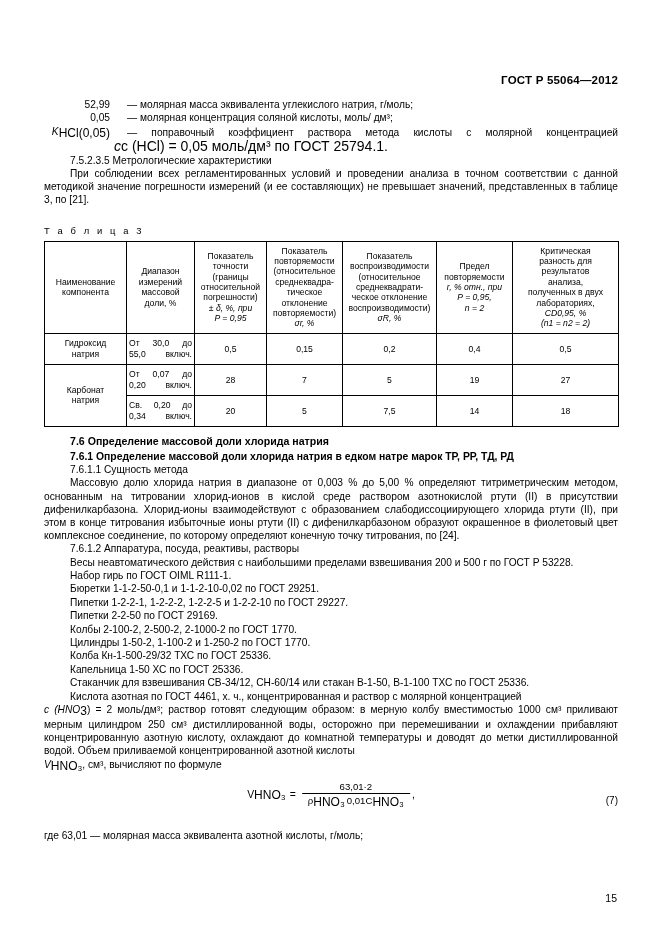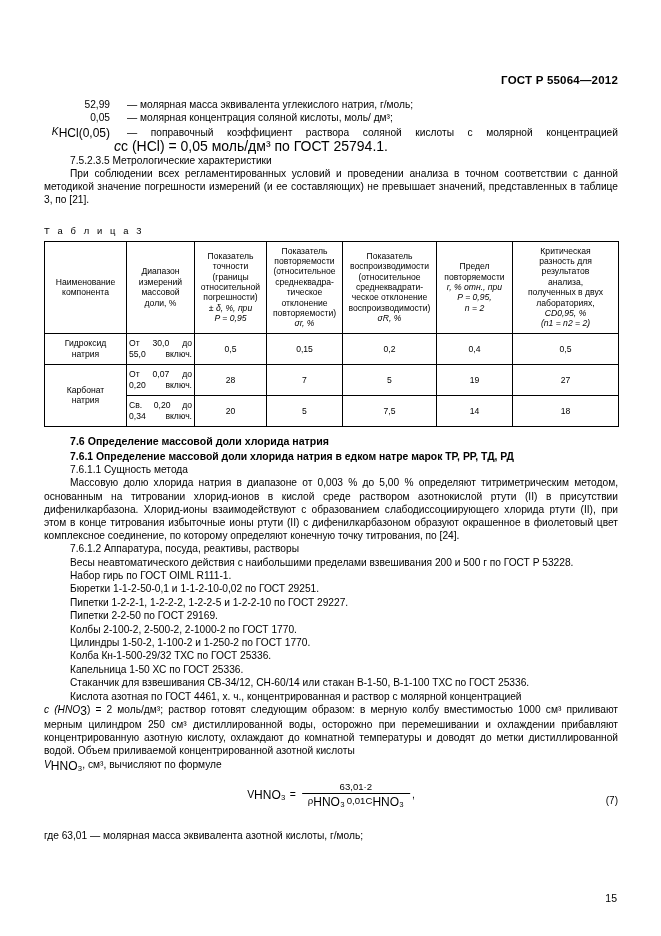--- a/index.html
+++ b/index.html
@@ -239,21 +239,21 @@
           <span>молярная концентрация соляной кислоты, моль/ дм³;</span>
         </span>
       </div>
 
       <div class="where-row">
         <span class="where-key">
           <span class="ital">K</span><sub>HCl(0,05)</sub>
         </span>
         <span class="where-val spread">
           <span>—</span>
-          <span>поправочный коэффициент раствора соляной кислоты с молярной концентрацией</span>
+          <span>поправочный коэффициент раствора метода кислоты с молярной концентрацией</span>
         </span>
       </div>
 
       <div class="where-cont">
         <span class="ital">с</span><span>с (HCl) = 0,05 моль/дм³ по ГОСТ 25794.1.</span>
       </div>
     </div>
 
     <div class="subhead">7.5.2.3.5  Метрологические характеристики</div>
 

